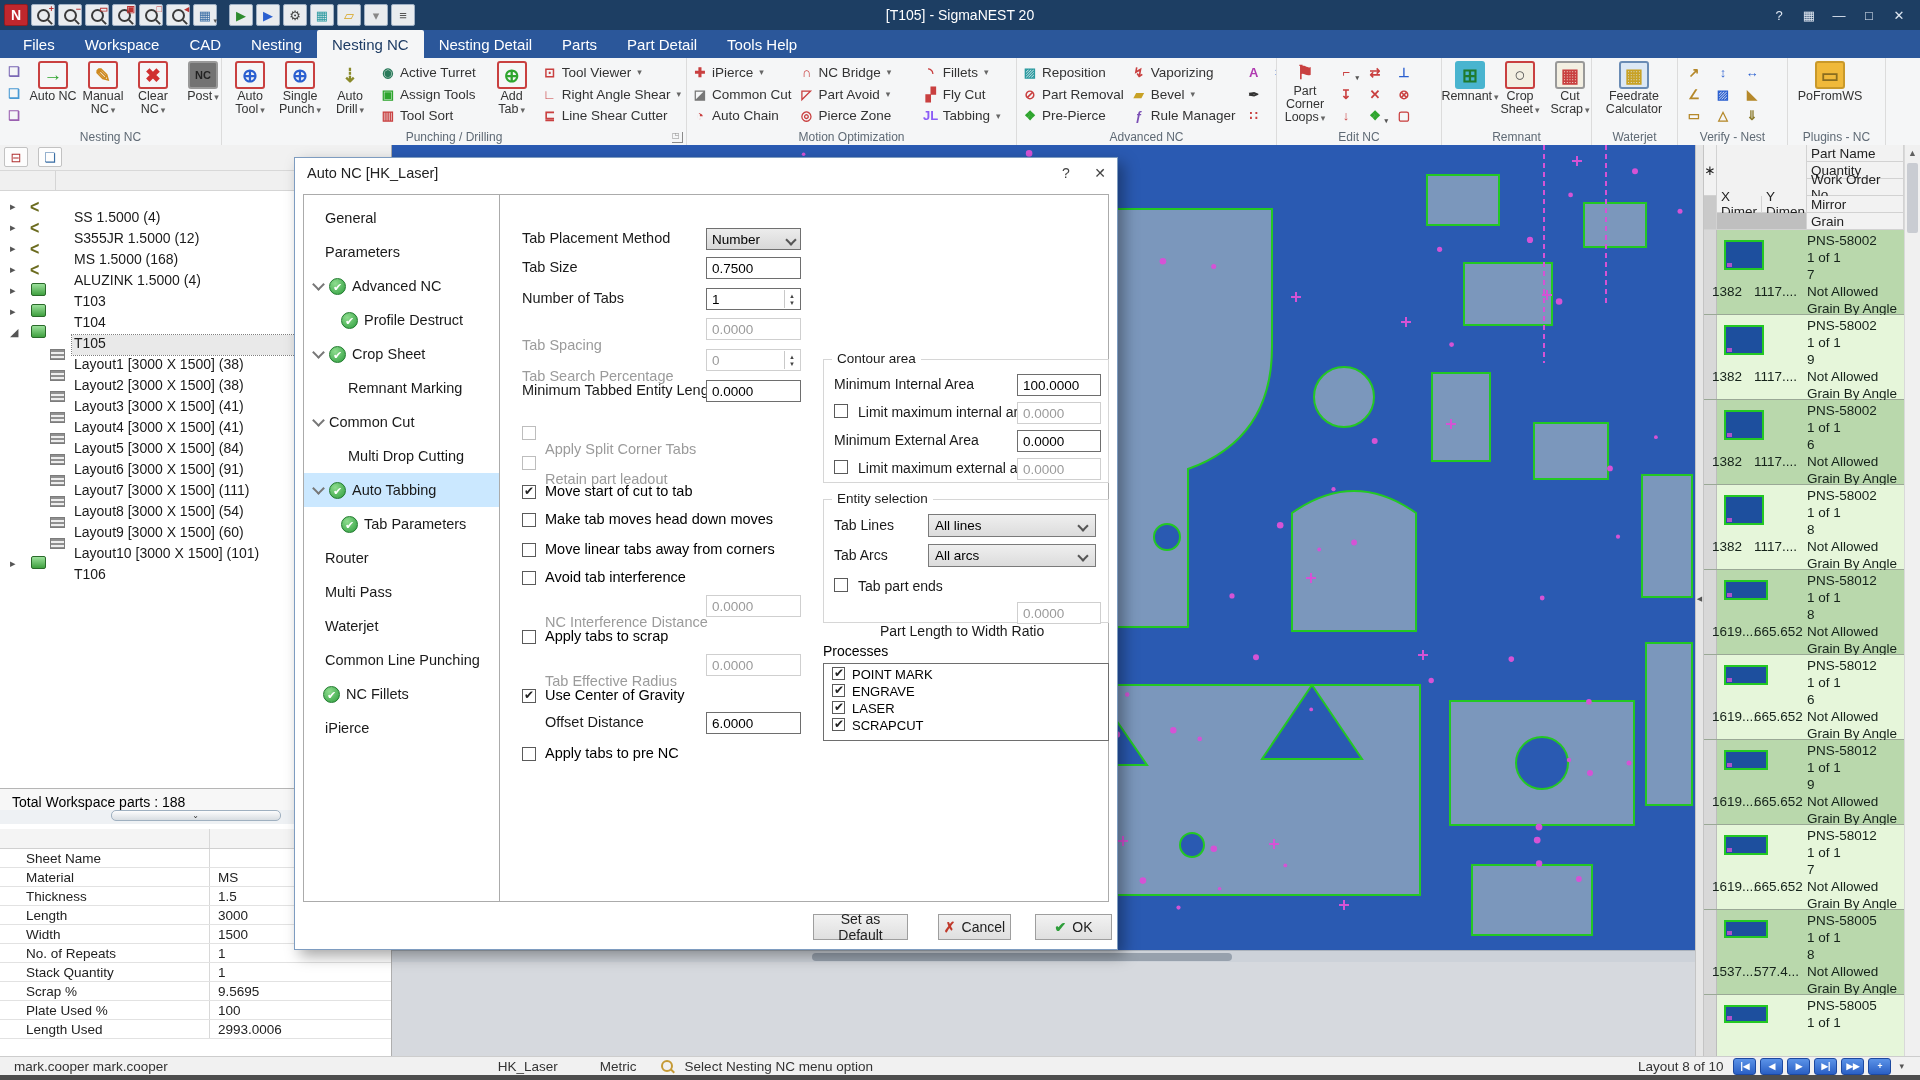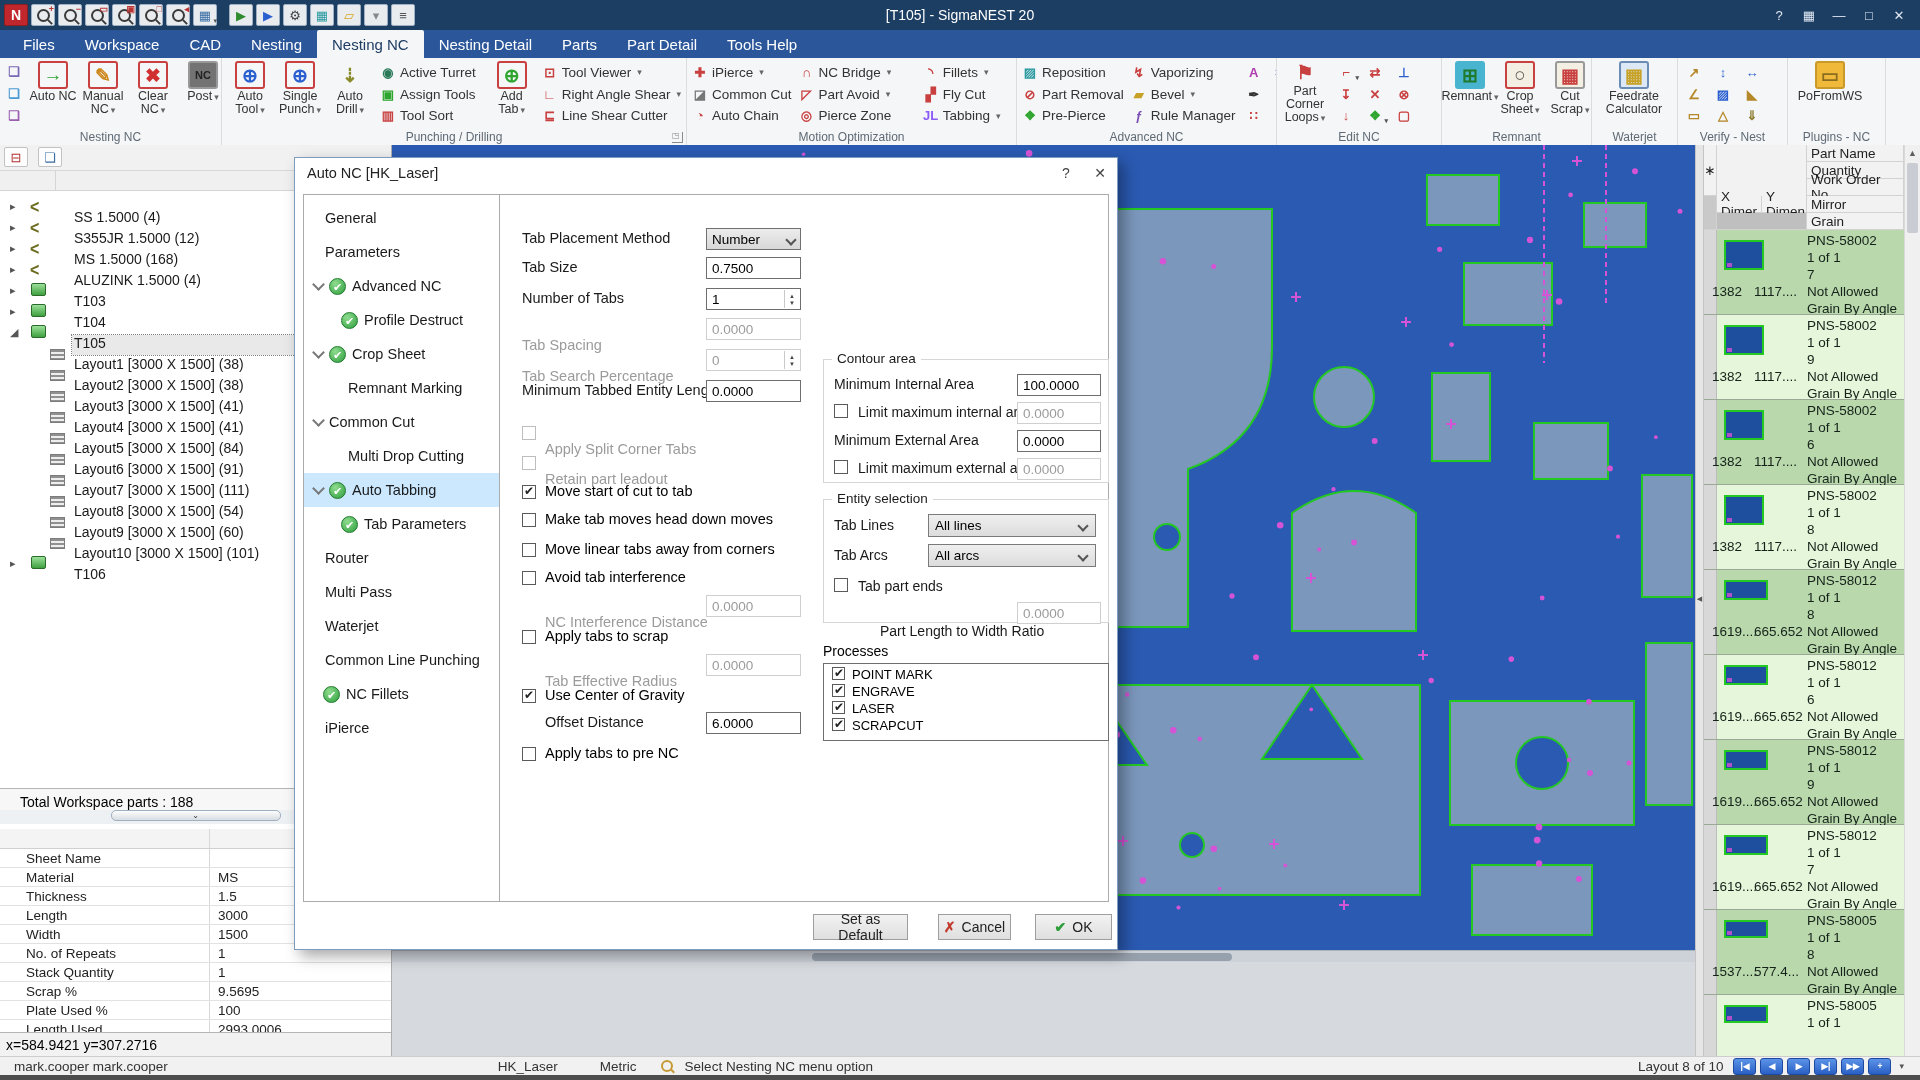--- a/index.html
+++ b/index.html
@@ -49,21 +49,21 @@
   .lp-hcell{background:#f0f0f0;border-right:1px solid #d5d5d5;border-bottom:1px solid #d5d5d5;height:100%;box-sizing:border-box;}
   #tree{position:absolute;left:0;top:52px;width:100%;}
   .trow{position:relative;height:21px;font-size:14px;color:#1a1a1a;}
   .trow.sel .tlabelwrap{background:#e9e9e9;outline:1px dotted #808080;}
   .texp{position:absolute;left:10px;top:3px;font-size:11px;color:#555;}
   .ticon{position:absolute;top:2px;}
   .ticon.material{left:30px;font-weight:900;font-size:16px;color:#6b6b1e;line-height:16px;transform:scaleY(1.15);}
   .ticon.task{left:31px;width:15px;height:13px;background:linear-gradient(#9be09b,#3fa03f);border:1px solid #2a6a2a;border-radius:2px;box-sizing:border-box;}
   .ticon.layout{left:50px;top:5px;width:15px;height:11px;background:repeating-linear-gradient(180deg,#909090 0 2px,#eee 2px 4px);border:1px solid #7c7c7c;box-sizing:border-box;}
   .tlabelwrap{position:absolute;left:72px;right:4px;top:12px;height:20px;display:flex;align-items:flex-start;padding-left:2px;}
-  #lp-total{position:absolute;left:0;top:643px;width:100%;height:27px;border-top:1px solid #b5b5b5;border-bottom:1px solid #d0d0d0;background:#f7f7f7;font-size:14px;display:flex;align-items:center;padding-left:20px;box-sizing:border-box;}
+  #lp-total{position:absolute;left:0;top:643px;width:100%;height:27px;border-top:1px solid #b5b5b5;border-bottom:1px solid #d0d0d0;background:#f7f7f7;font-size:14px;display:flex;align-items:center;padding-left:12px;box-sizing:border-box;}
   #lp-split{position:absolute;left:0;top:665px;width:100%;height:14px;background:#eef1f4;display:flex;justify-content:center;}
   #lp-splitbtn{width:170px;height:11px;background:linear-gradient(#fdfdfd,#d8dde2);border:1px solid #9fb0c0;border-radius:5px;font-size:8px;line-height:8px;color:#333;}
   #proptable{position:absolute;left:0;top:684px;width:100%;}
   .prow{display:flex;height:18px;border-bottom:1px solid #e2e2e2;font-size:13.5px;color:#222;}
   .prow.phead{background:#f4f4f4;height:19px;border-bottom:1px solid #d0d0d0;}
   .pl{width:210px;border-right:1px solid #d8d8d8;box-sizing:border-box;padding-left:26px;display:flex;align-items:center;}
   .pv{flex:1;padding-left:8px;display:flex;align-items:center;}
   #lp-coord{position:absolute;left:0;bottom:0;width:100%;height:24px;border-top:1px solid #b5b5b5;background:#f2f2f2;font-size:14px;display:flex;align-items:center;padding-left:6px;box-sizing:border-box;}
   
   #canvas{left:392px;top:145px;width:1303px;height:817px;}
@@ -814,21 +814,20 @@
       </div>
       <div class="prow">
         <div class="pl">Plate Used %</div>
         <div class="pv">100</div>
       </div>
       <div class="prow">
         <div class="pl">Length Used</div>
         <div class="pv">2993.0006</div>
       </div>
     </div>
-  <div id="lp-coord">x=584.9421 y=307.2716</div>
 </div>
 
 <div id="rightpanel" class="abs">
   <div class="rp-h" style="left:13px;top:0;width:90px;height:68px"></div>
   <div class="rp-h" style="left:0;top:0;width:13px;height:51px;justify-content:center;padding:0">
       <span>∗</span>
     </div>
   <div class="rp-h" style="left:103px;top:0;width:97px;height:17px">Part Name</div>
   <div class="rp-h" style="left:103px;top:17px;width:97px;height:17px">Quantity</div>
   <div class="rp-h" style="left:103px;top:34px;width:97px;height:17px">Work Order No.</div>

